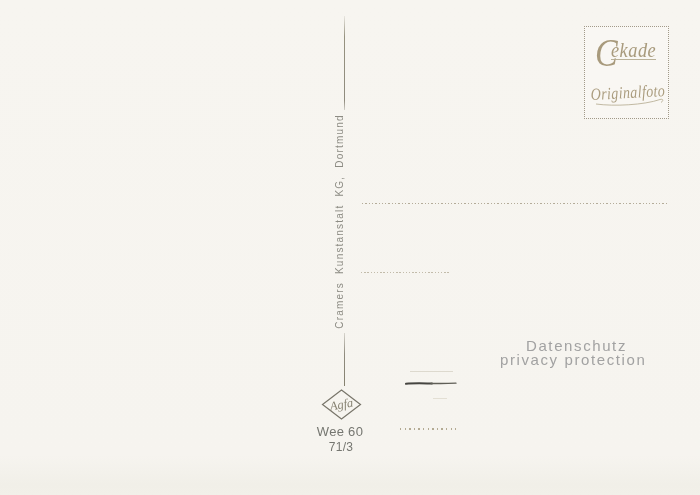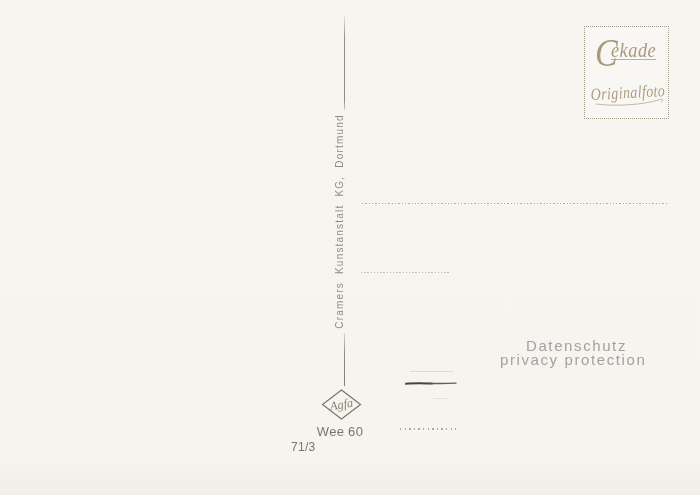--- a/index.html
+++ b/index.html
@@ -55,13 +55,13 @@
 
 <div class="abs" style="left:400px;top:428px;width:56px;height:1.5px;background:repeating-linear-gradient(90deg,#b3aa93 0 1.3px,rgba(0,0,0,0) 1.3px 4.6px);"></div>
 
 <svg class="abs" style="left:318px;top:386px;" width="48" height="38" viewBox="0 0 48 38">
   <polygon points="23.5,4 42.5,18.5 23.5,33 4.5,18.5" fill="none" stroke="#78756a" stroke-width="1.2"></polygon>
   <text x="23.5" y="22.5" text-anchor="middle" font-family="Liberation Serif,serif" font-style="italic" font-size="12.5" fill="#878272" transform="rotate(-10 23.5 19)">Agfa</text>
 </svg>
 
 <div class="abs" style="left:290px;top:426px;width:100px;text-align:center;color:#757670;font-size:13px;line-height:11.5px;letter-spacing:0.3px;">Wee 60</div>
 
-<div class="abs" style="left:291px;top:441px;width:100px;text-align:left;color:#757670;font-size:12px;line-height:12px;letter-spacing:0.3px;">71/3</div>
+<div class="abs" style="left:291px;top:441px;width:100px;text-align:center;color:#757670;font-size:12px;line-height:12px;letter-spacing:0.3px;">71/3</div>
 
 </body></html>

